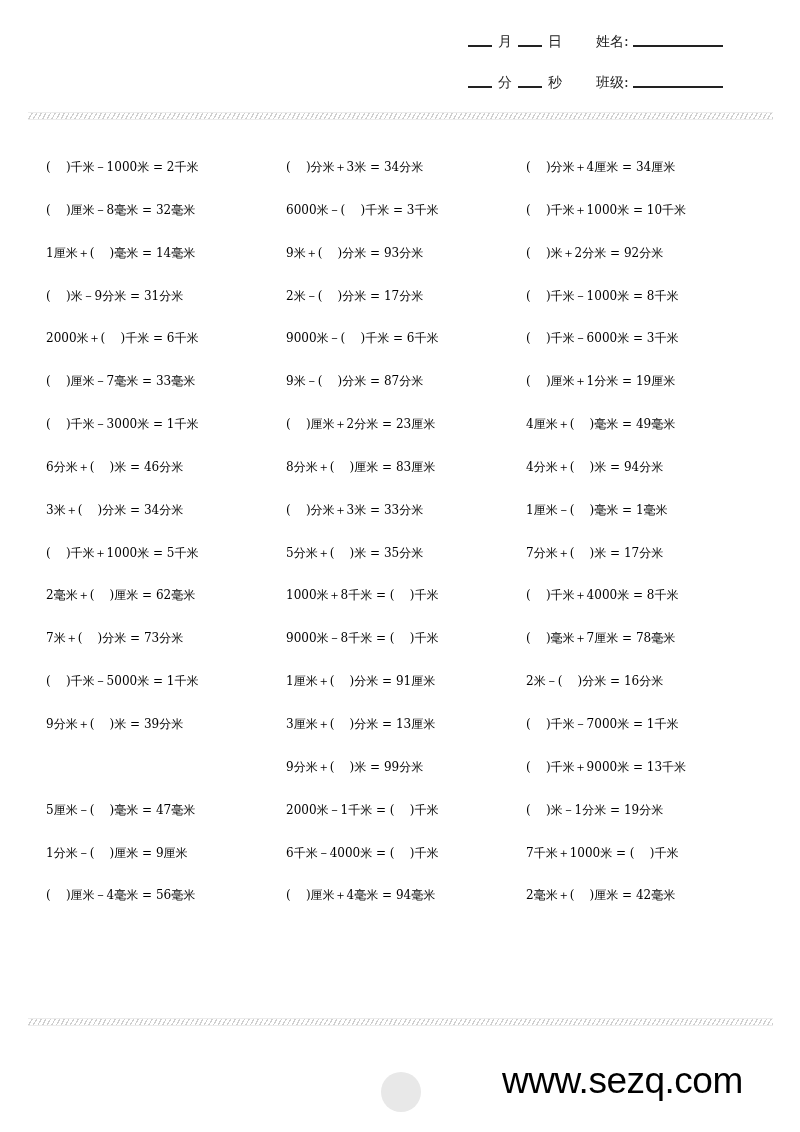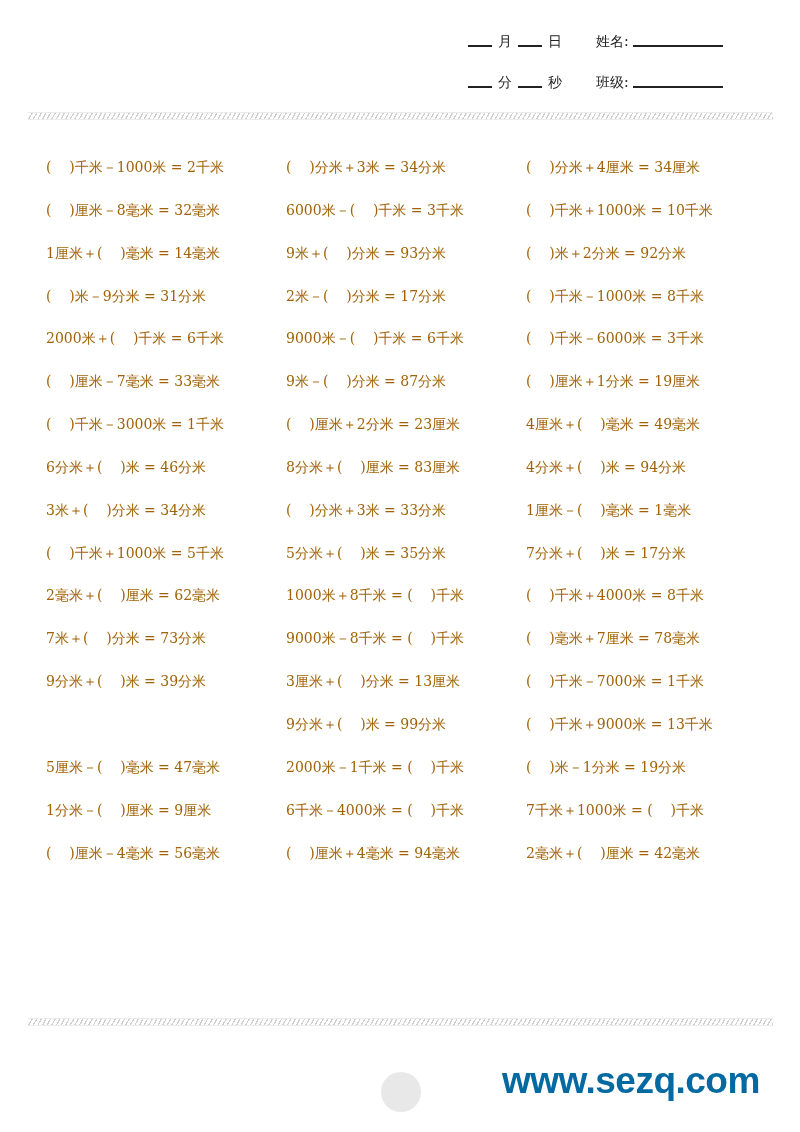--- a/index.html
+++ b/index.html
@@ -82,48 +82,47 @@
       top: 153px;
       width: 740px;
     }
     .prow {
       position: relative;
       height: 42.85px;
     }
     .prob {
       position: absolute;
       top: 0;
-      font-size: 14px;
+      font-size: 12px;
       line-height: 28px;
       white-space: pre;
-      color: #a16207;
+      color: #000000;
     }
     .prob.c0 { left: 0px; }
     .prob.c1 { left: 240px; }
     .prob.c2 { left: 480px; }
 
     .circle {
       position: absolute;
       left: 381px;
       top: 1072px;
       width: 40px;
       height: 40px;
       border-radius: 50%;
       background: #e8e8e8;
     }
     .watermark {
       position: absolute;
       left: 502px;
       top: 1056px;
       font-family: "Liberation Sans", "DejaVu Sans", sans-serif;
       font-size: 37px;
-      color: #0369a1;
+      color: #000000;
       letter-spacing: -0.5px;
       line-height: 50px;
-      font-weight: bold;
     }
   </style>
 </head>
 <body>
 
 <div class="header">
   <div class="hrow r1">
     <span class="blank-short"></span>
     <span class="unit">月</span>
     <span class="blank-short"></span>
@@ -198,20 +197,25 @@
       <div class="prob c0">2毫米＋(    )厘米 = 62毫米</div>
       <div class="prob c1">1000米＋8千米 = (    )千米</div>
       <div class="prob c2">(    )千米＋4000米 = 8千米</div>
     </div>
     <div class="prow">
       <div class="prob c0">7米＋(    )分米 = 73分米</div>
       <div class="prob c1">9000米－8千米 = (    )千米</div>
       <div class="prob c2">(    )毫米＋7厘米 = 78毫米</div>
     </div>
     <div class="prow">
+      <div class="prob c0">(    )千米－5000米 = 1千米</div>
+      <div class="prob c1">1厘米＋(    )分米 = 91厘米</div>
+      <div class="prob c2">2米－(    )分米 = 16分米</div>
+    </div>
+    <div class="prow">
       <div class="prob c0">9分米＋(    )米 = 39分米</div>
       <div class="prob c1">3厘米＋(    )分米 = 13厘米</div>
       <div class="prob c2">(    )千米－7000米 = 1千米</div>
     </div>
     <div class="prow">
       <div class="prob c1">9分米＋(    )米 = 99分米</div>
       <div class="prob c2">(    )千米＋9000米 = 13千米</div>
     </div>
     <div class="prow">
       <div class="prob c0">5厘米－(    )毫米 = 47毫米</div>

